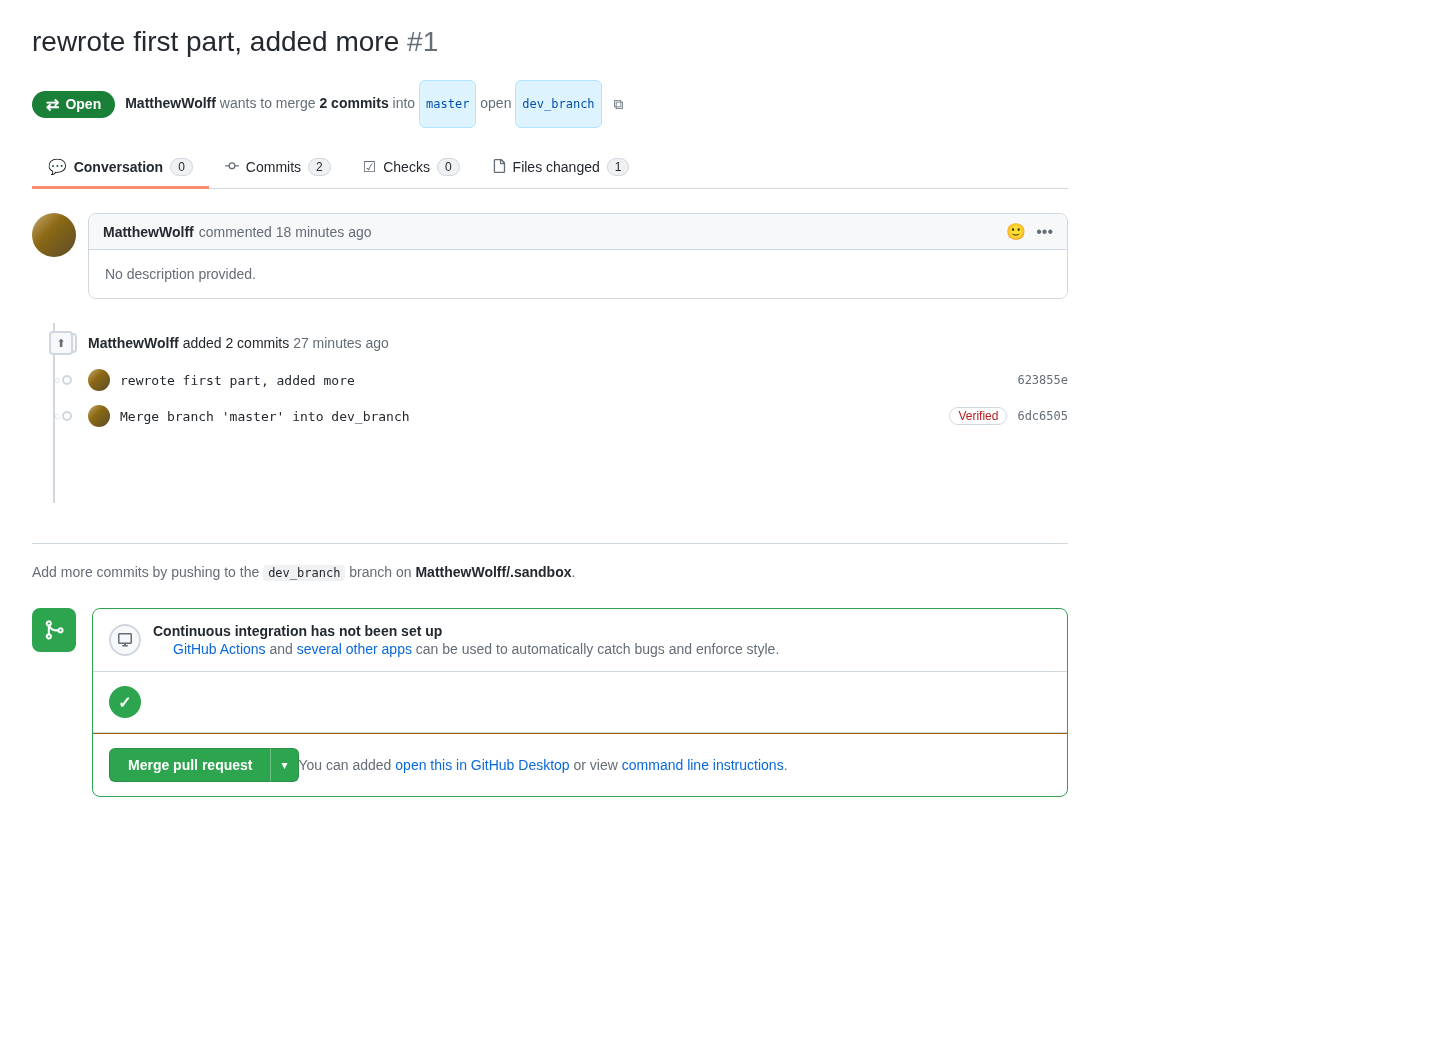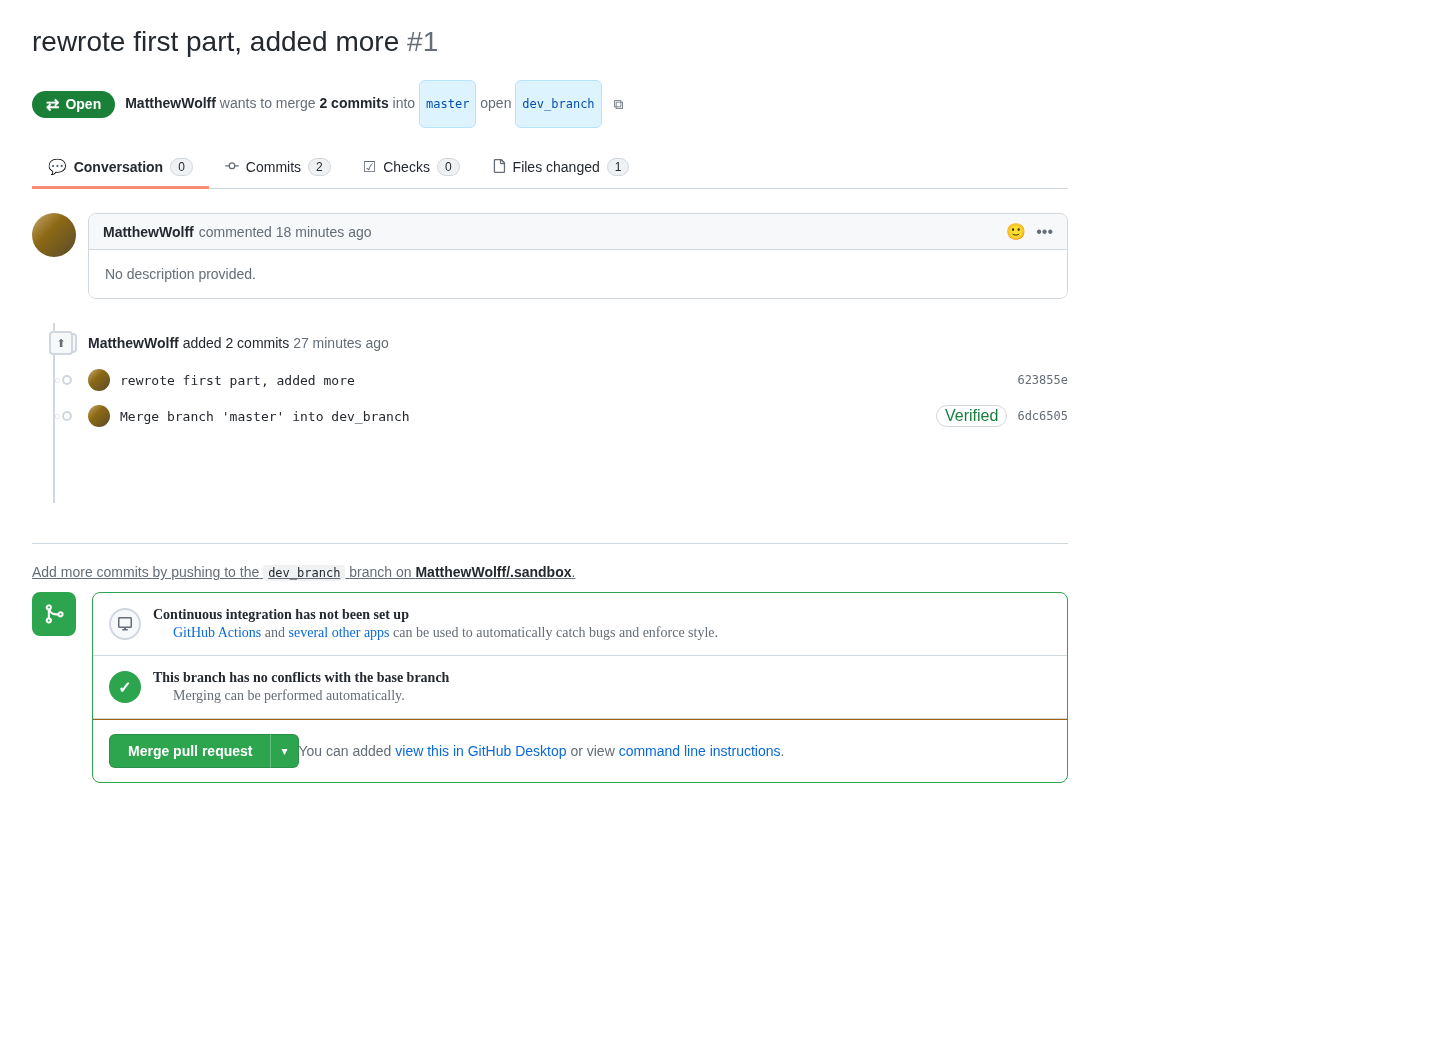--- a/index.html
+++ b/index.html
@@ -228,32 +228,31 @@
     .commit-sha {
       font-family: "SFMono-Regular", Consolas, monospace;
       font-size: 12px;
       color: #656d76;
       margin-left: auto;
     }
     .verified-badge {
       border: 1px solid #d0d7de;
       border-radius: 20px;
       padding: 1px 8px;
-      font-size: 16px;
-      color: #15803d;
+      font-size: 12px;
+      color: #b91c1c;
       background: #fff;
     }
 
     
     .push-note {
       font-size: 14px;
       color: #656d76;
-      margin-bottom: 12px;
+      margin-bottom: 28px;
       margin-left: 0;
-      text-decoration: underline;
     }
     .push-note strong {
       font-weight: 600;
       color: #24292f;
     }
     .inline-code {
       background: #eff1f3;
       border-radius: 4px;
       padding: 1px 5px;
       font-family: "SFMono-Regular", Consolas, monospace;
@@ -316,21 +315,20 @@
       display: flex;
       align-items: center;
       justify-content: center;
       color: #fff;
       font-size: 16px;
       font-weight: bold;
       flex-shrink: 0;
     }
     .check-text {
       flex: 1;
-      font-family: Liberation Serif, serif;
     }
     .check-text-title {
       font-weight: 600;
       font-size: 14px;
       color: #24292f;
       margin-bottom: 2px;
     }
     .check-text-sub {
       font-size: 14px;
       color: #656d76;
@@ -531,35 +529,31 @@
             <a class="link">GitHub Actions</a>
             <span> and </span>
             <a class="link">several other apps</a>
             <span>can be used to automatically catch bugs and enforce style.</span>
           </div>
         </div>
       </div>
 
       <div class="check-row">
         <div class="check-icon-success">✓</div>
-        <div class="check-text">
-          <div class="check-text-title">This branch has no conflicts with the base branch</div>
-          <div class="check-text-sub" style="color:#656d76;">Merging can be performed automatically.</div>
-        </div>
       </div>
 
       <div class="merge-button-row">
         <div class="merge-btn-group">
           <button class="merge-btn">Merge pull request</button>
           <button class="merge-btn-dropdown">▾</button>
         </div>
         <span class="merge-note">
           <span>You can added</span>
           <span> </span>
-          <a class="link">view this in GitHub Desktop</a>
+          <a class="link">open this in GitHub Desktop</a>
           <span> </span>
           <span>or view</span>
           <span> </span>
           <a class="link">command line instructions</a><span>.</span>
         </span>
       </div>
     </div>
   </div>
 
 </div>

